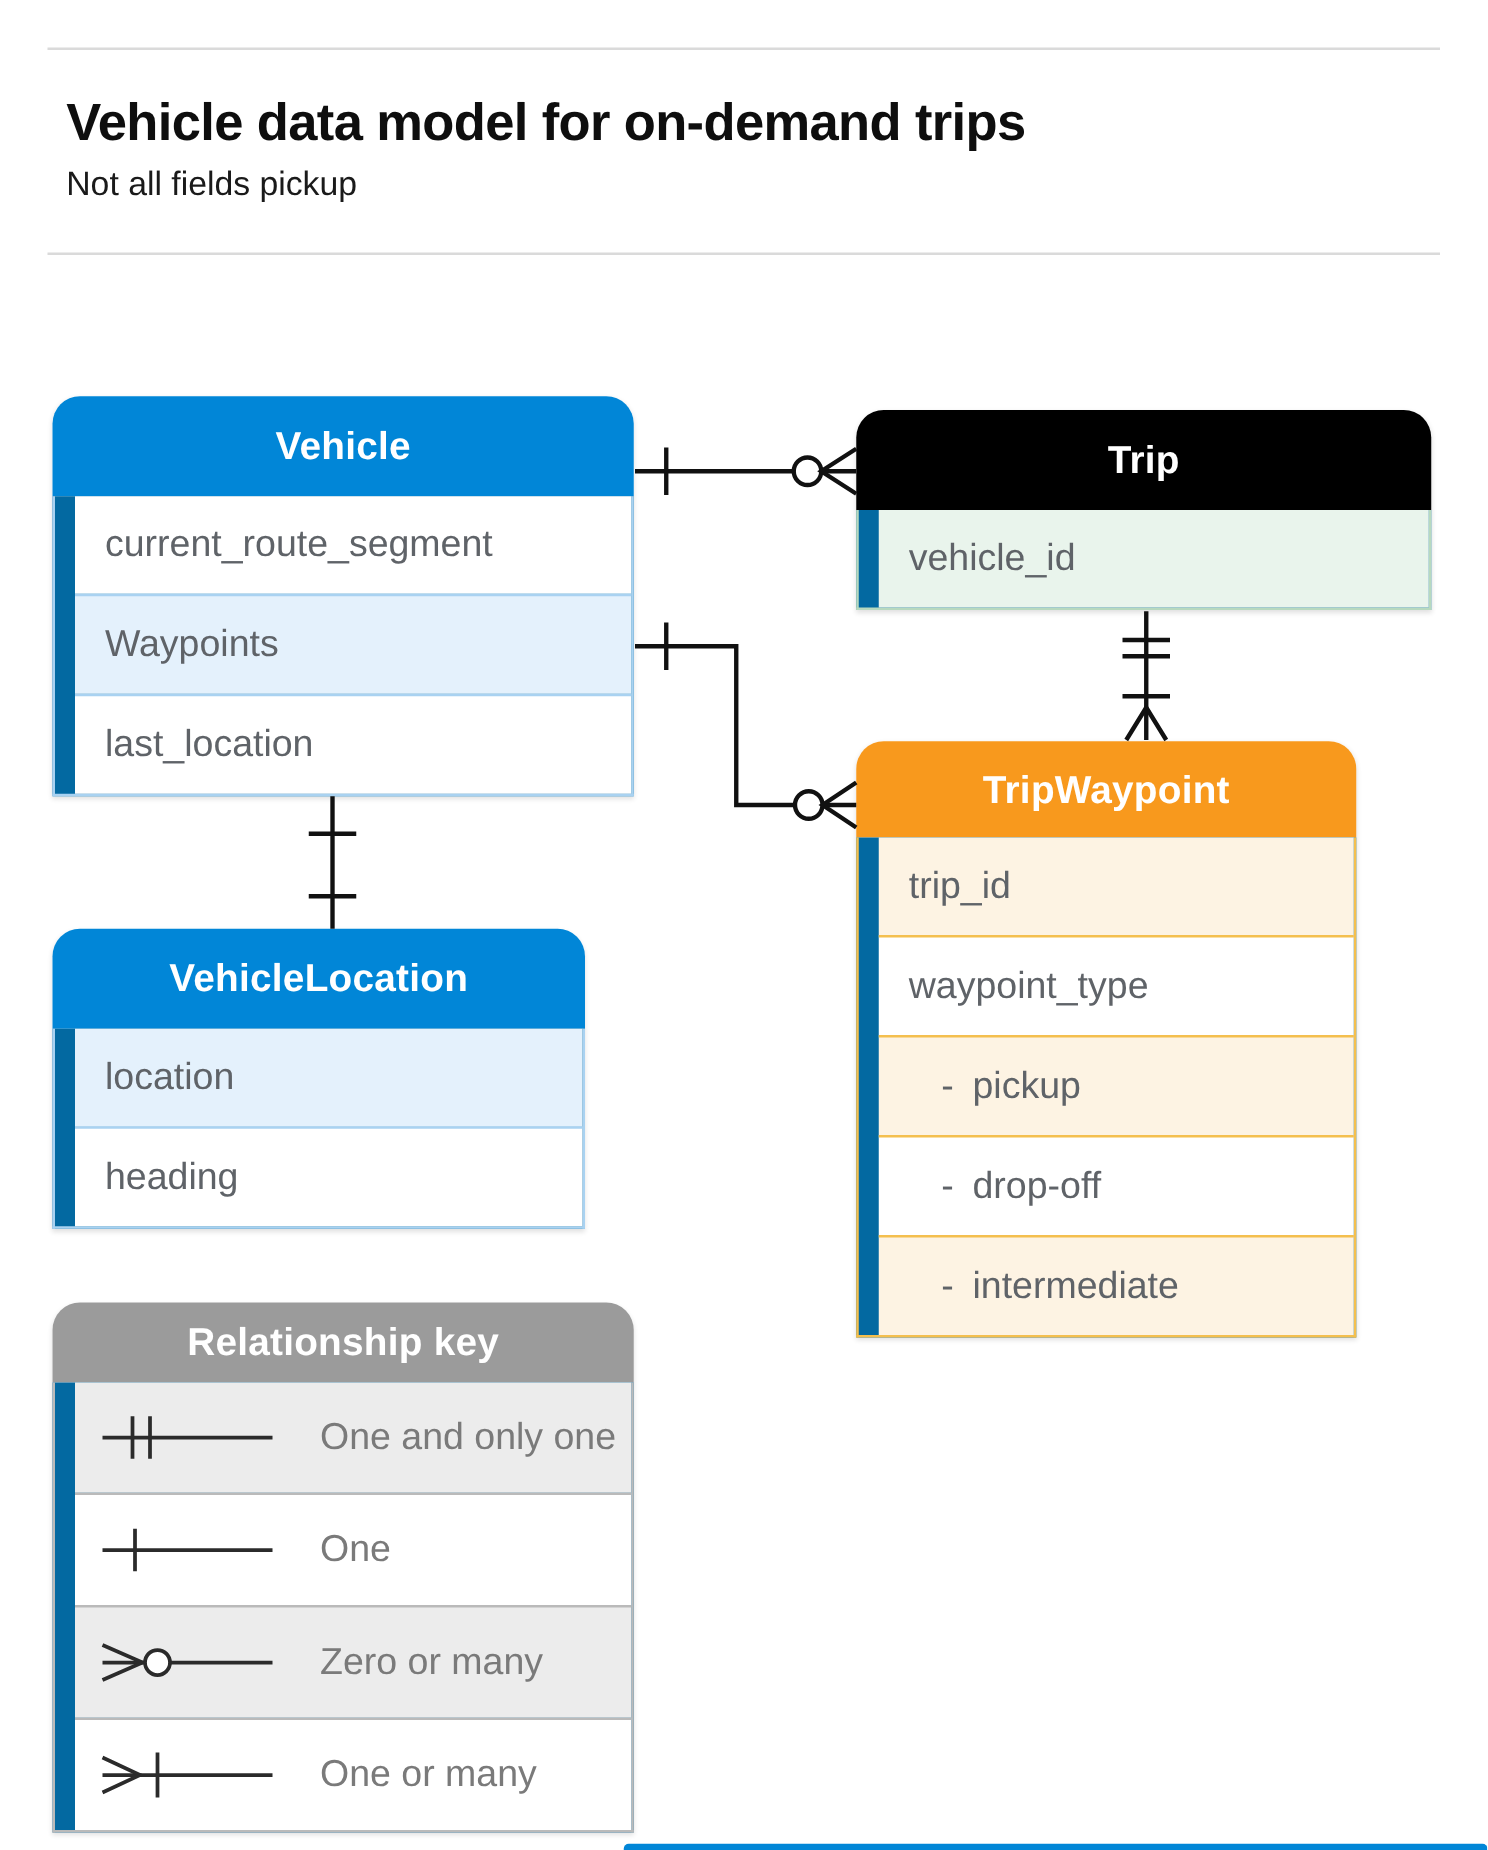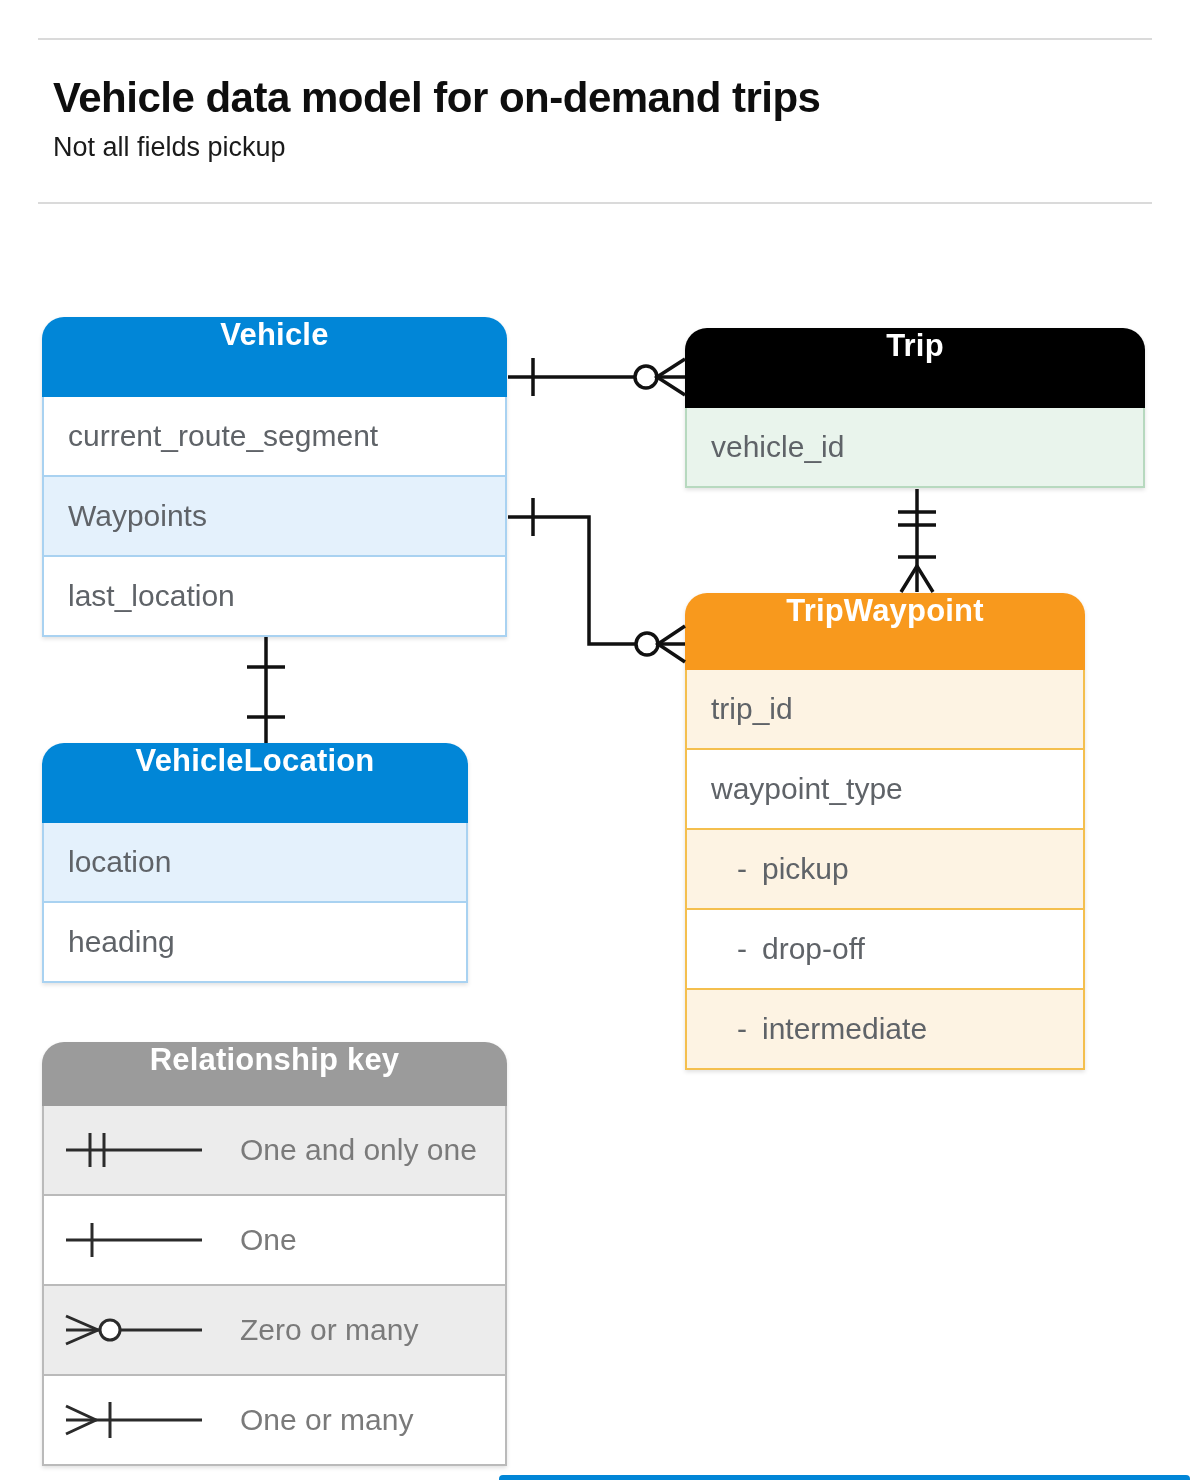--- a/index.html
+++ b/index.html
@@ -18,24 +18,24 @@
     position:absolute;left:53px;top:132px;margin:0;
     font-size:27px;font-weight:400;color:#1a1a1a;
   }
 
   .entity{
     position:absolute;border-radius:22px 22px 0 0;
     box-shadow:0 2px 4px rgba(0,0,0,0.12);
   }
   .entity .hdr{
     height:80px;border-radius:22px 22px 0 0;
-    display:flex;justify-content:center;
+    display:flex;align-items:center;justify-content:center;
     color:#fff;font-size:31px;font-weight:700;letter-spacing:0.2px;
   }
-  .entity .rows{border:2px solid var(--bc);border-top:none;background:#0369a1;}
+  .entity .rows{border:2px solid var(--bc);border-top:none;background:#0369a1;padding-left:16px;}
   .entity .row{
     height:78px;display:flex;align-items:center;padding-left:24px;
     font-size:30px;color:#5f6368;border-top:2px solid var(--bc);background:#fff;
   }
   .entity .row:first-child{border-top:none;}
   .entity .row.hl{background:var(--hl);}
   .entity .row.indent{padding-left:50px;}
 
   .blue  {--bc:#a9d2f1;--hl:#e4f1fc;}
   .blue   .hdr{background:#0186d7;}

